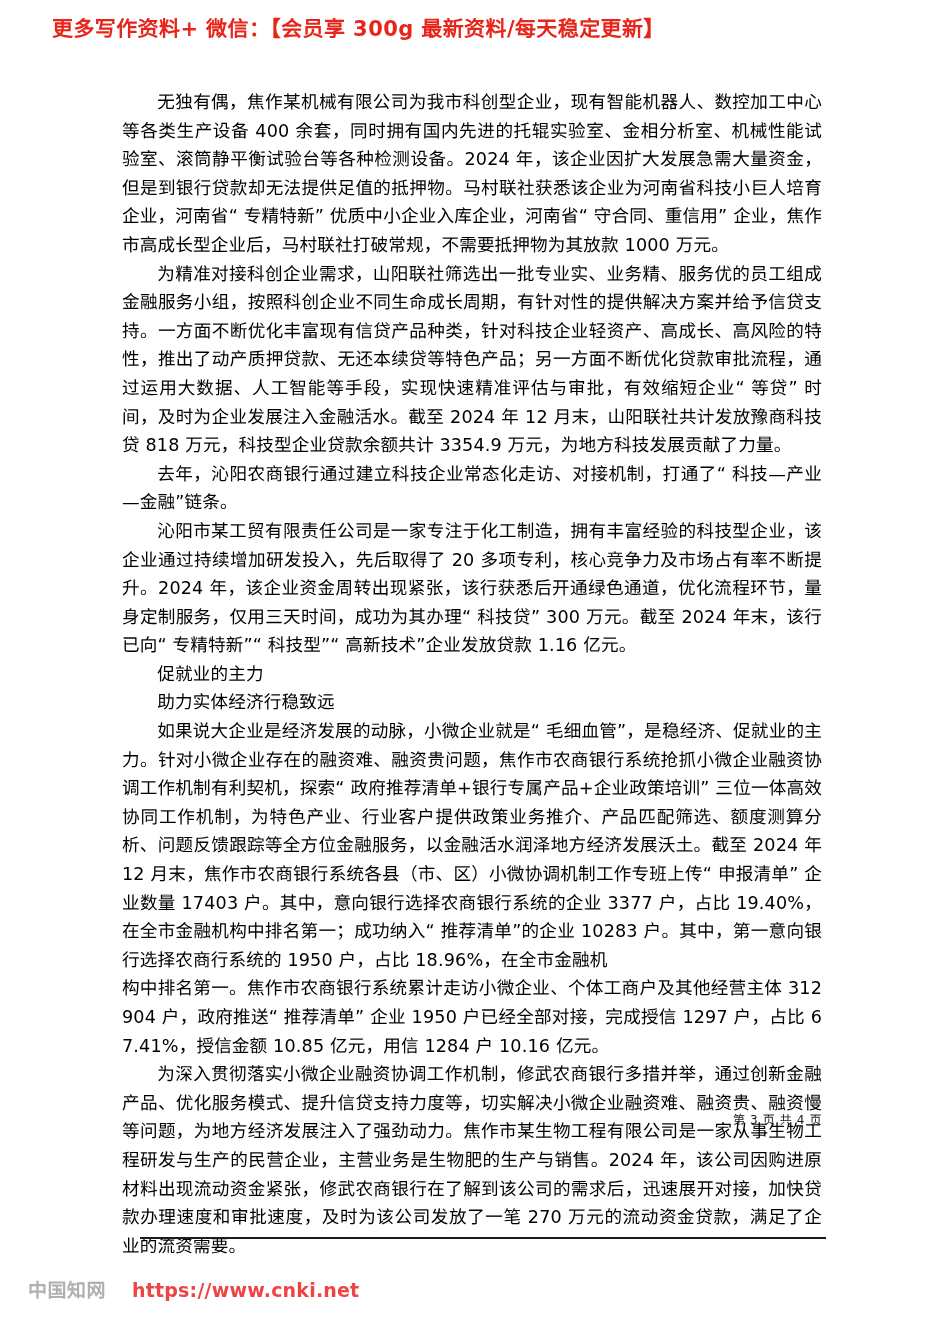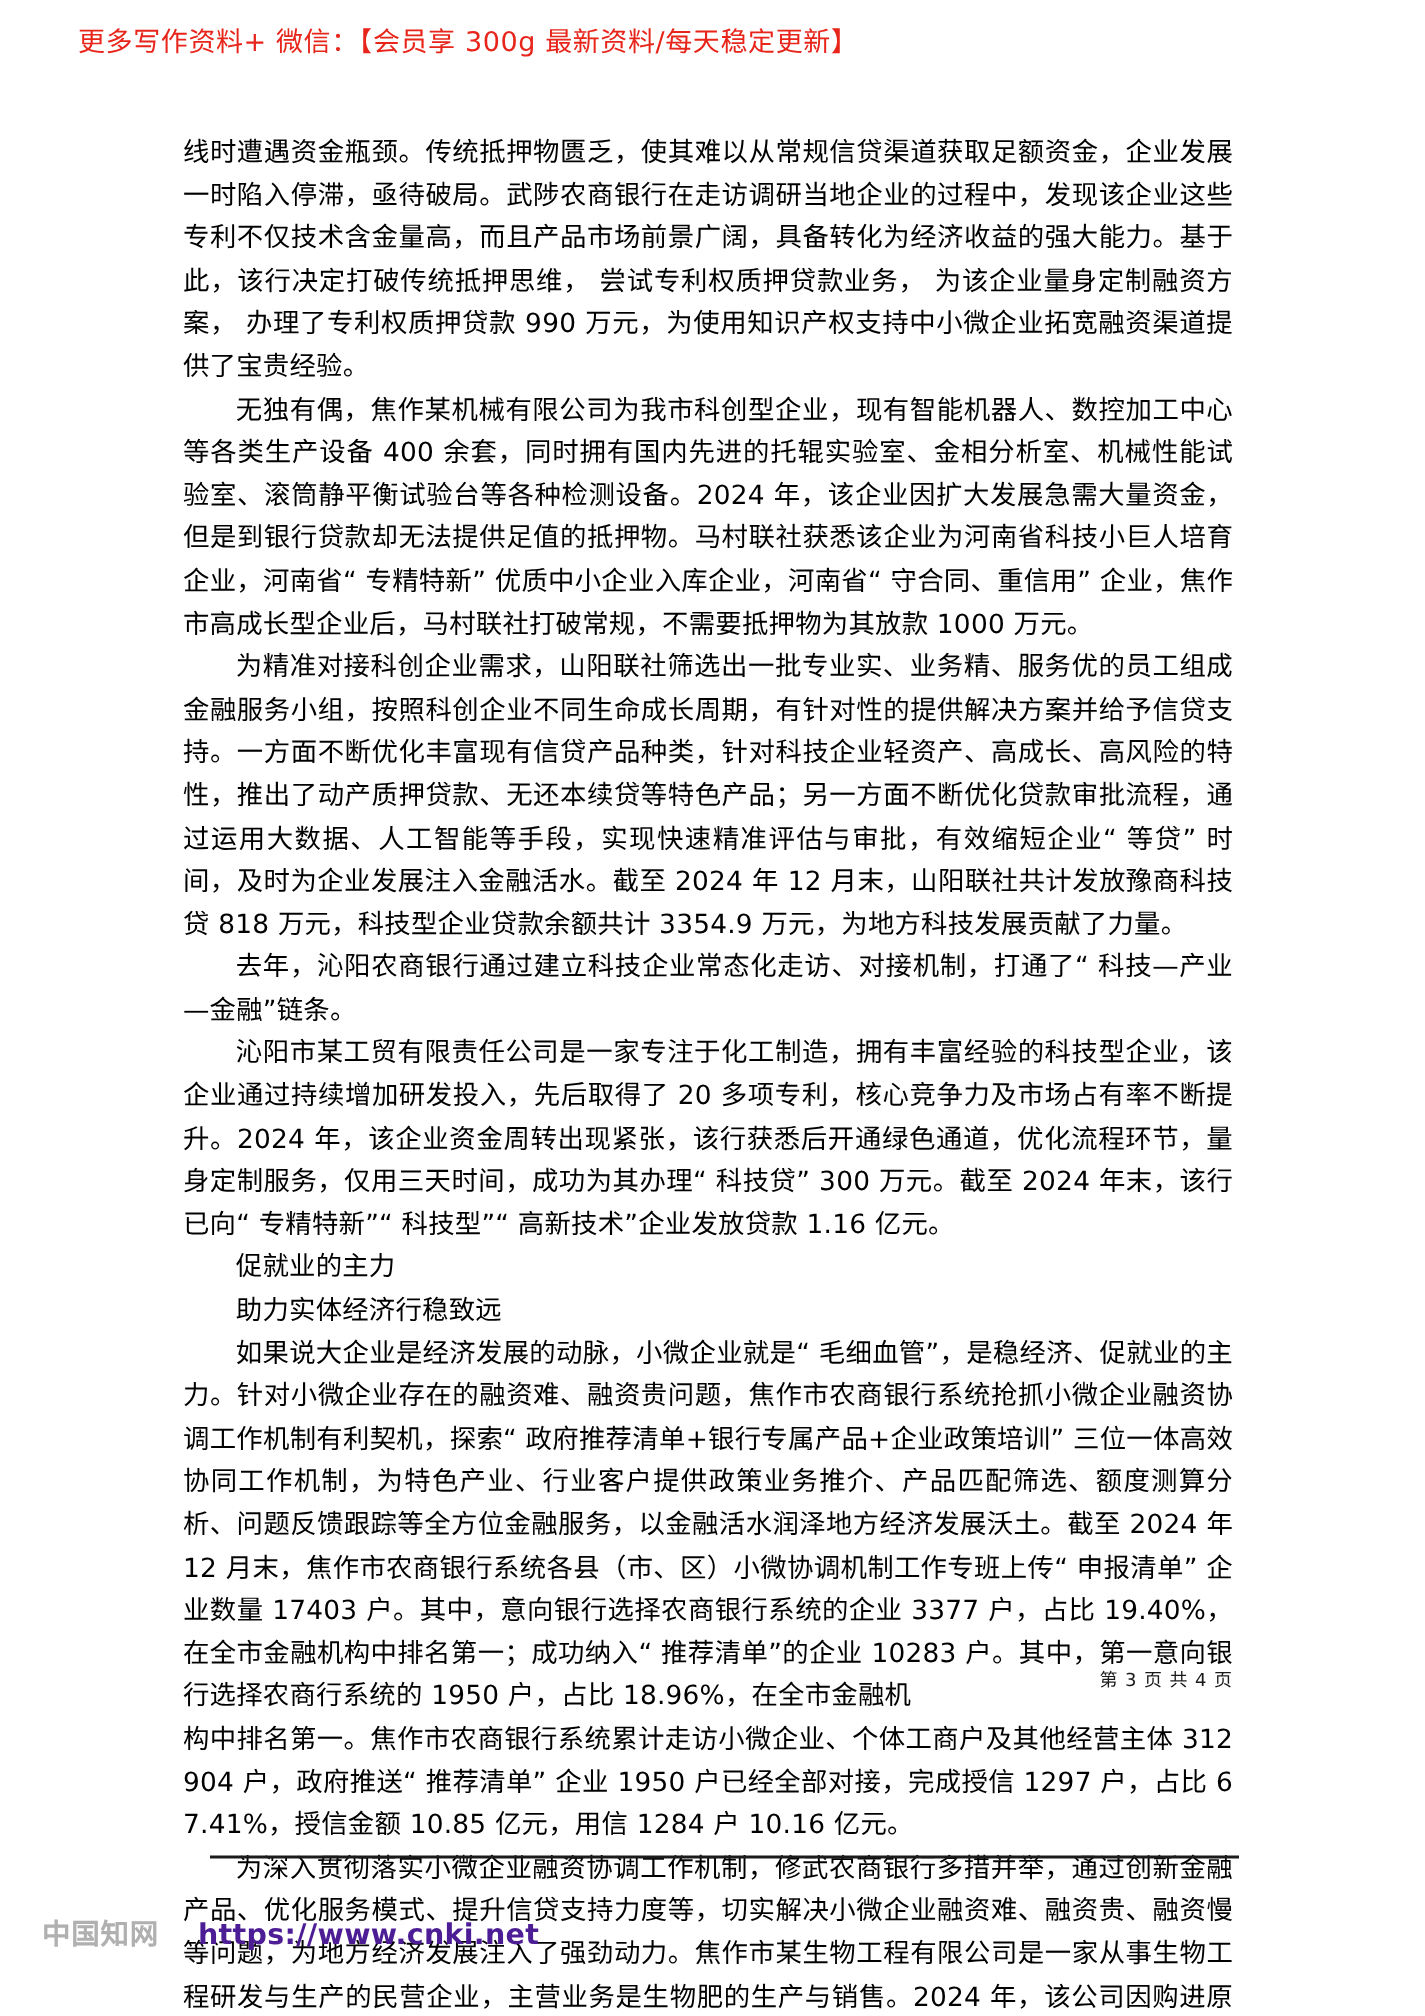--- a/index.html
+++ b/index.html
@@ -23,22 +23,22 @@
     height: 1344px;
     box-sizing: border-box;
   }
 
   
   .promo-header {
     position: absolute;
     top: 14px;
     left: 52px;
     width: 850px;
-    font-size: 18px;
-    font-weight: 400;
+    font-size: 21px;
+    font-weight: 700;
     line-height: 30px;
     letter-spacing: 0.4px;
     white-space: nowrap;
   }
 
   
   .doc-body {
     position: absolute;
     top: 88px;
     left: 122px;
@@ -104,33 +104,32 @@
   .watermark .wm-brand {
     font-size: 19px;
     line-height: 24px;
     letter-spacing: 0.5px;
     color: #b0b0b0;
   }
   .watermark .wm-url {
     font-size: 19px;
     line-height: 24px;
     letter-spacing: 0.2px;
-    color: #4c1d95;
+    color: #ef4444;
   }
 </style>
 </head>
 <body>
 
 <div class="page">
 
   <div class="promo-header" style="color:#e8251b">更多写作资料+ 微信：【会员享 300g 最新资料/每天稳定更新】</div>
 
   <div class="doc-body">
 
-    <p class="para no-indent">线时遭遇资金瓶颈。传统抵押物匮乏，使其难以从常规信贷渠道获取足额资金，企业发展一时陷入停滞，亟待破局。武陟农商银行在走访调研当地企业的过程中，发现该企业这些专利不仅技术含金量高，而且产品市场前景广阔，具备转化为经济收益的强大能力。基于此，该行决定打破传统抵押思维， 尝试专利权质押贷款业务， 为该企业量身定制融资方案， 办理了专利权质押贷款 990 万元，为使用知识产权支持中小微企业拓宽融资渠道提供了宝贵经验。</p>
 
     <p class="para">无独有偶，焦作某机械有限公司为我市科创型企业，现有智能机器人、数控加工中心等各类生产设备 400 余套，同时拥有国内先进的托辊实验室、金相分析室、机械性能试验室、滚筒静平衡试验台等各种检测设备。2024 年，该企业因扩大发展急需大量资金，但是到银行贷款却无法提供足值的抵押物。马村联社获悉该企业为河南省科技小巨人培育企业，河南省“ 专精特新” 优质中小企业入库企业，河南省“ 守合同、重信用” 企业，焦作市高成长型企业后，马村联社打破常规，不需要抵押物为其放款 1000 万元。</p>
 
     <p class="para">为精准对接科创企业需求，山阳联社筛选出一批专业实、业务精、服务优的员工组成金融服务小组，按照科创企业不同生命成长周期，有针对性的提供解决方案并给予信贷支持。一方面不断优化丰富现有信贷产品种类，针对科技企业轻资产、高成长、高风险的特性，推出了动产质押贷款、无还本续贷等特色产品；另一方面不断优化贷款审批流程，通过运用大数据、人工智能等手段，实现快速精准评估与审批，有效缩短企业“ 等贷” 时间，及时为企业发展注入金融活水。截至 2024 年 12 月末，山阳联社共计发放豫商科技贷 818 万元，科技型企业贷款余额共计 3354.9 万元，为地方科技发展贡献了力量。</p>
 
     <p class="para">去年，沁阳农商银行通过建立科技企业常态化走访、对接机制，打通了“ 科技—产业—金融”链条。</p>
 
     <p class="para">沁阳市某工贸有限责任公司是一家专注于化工制造，拥有丰富经验的科技型企业，该企业通过持续增加研发投入，先后取得了 20 多项专利，核心竞争力及市场占有率不断提升。2024 年，该企业资金周转出现紧张，该行获悉后开通绿色通道，优化流程环节，量身定制服务，仅用三天时间，成功为其办理“ 科技贷” 300 万元。截至 2024 年末，该行已向“ 专精特新”“ 科技型”“ 高新技术”企业发放贷款 1.16 亿元。</p>
 
     <p class="heading-line">促就业的主力</p>

